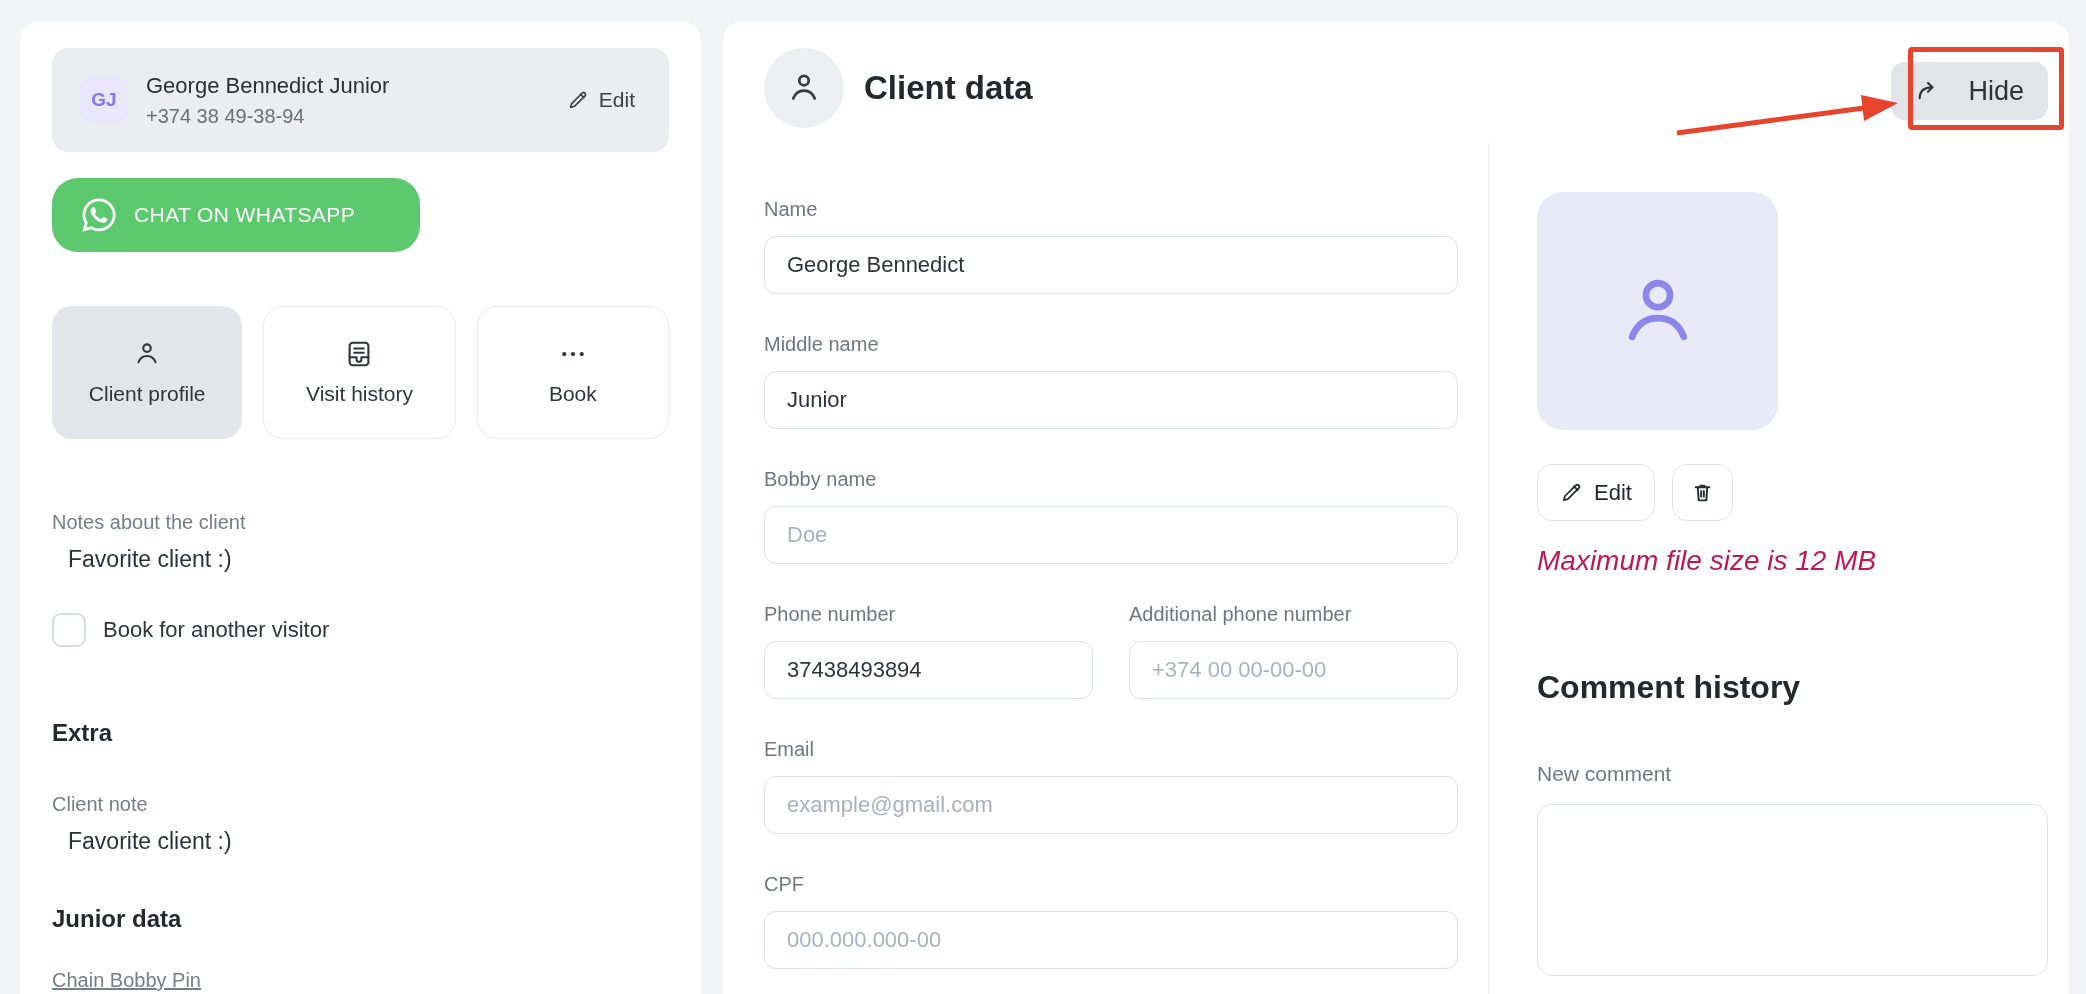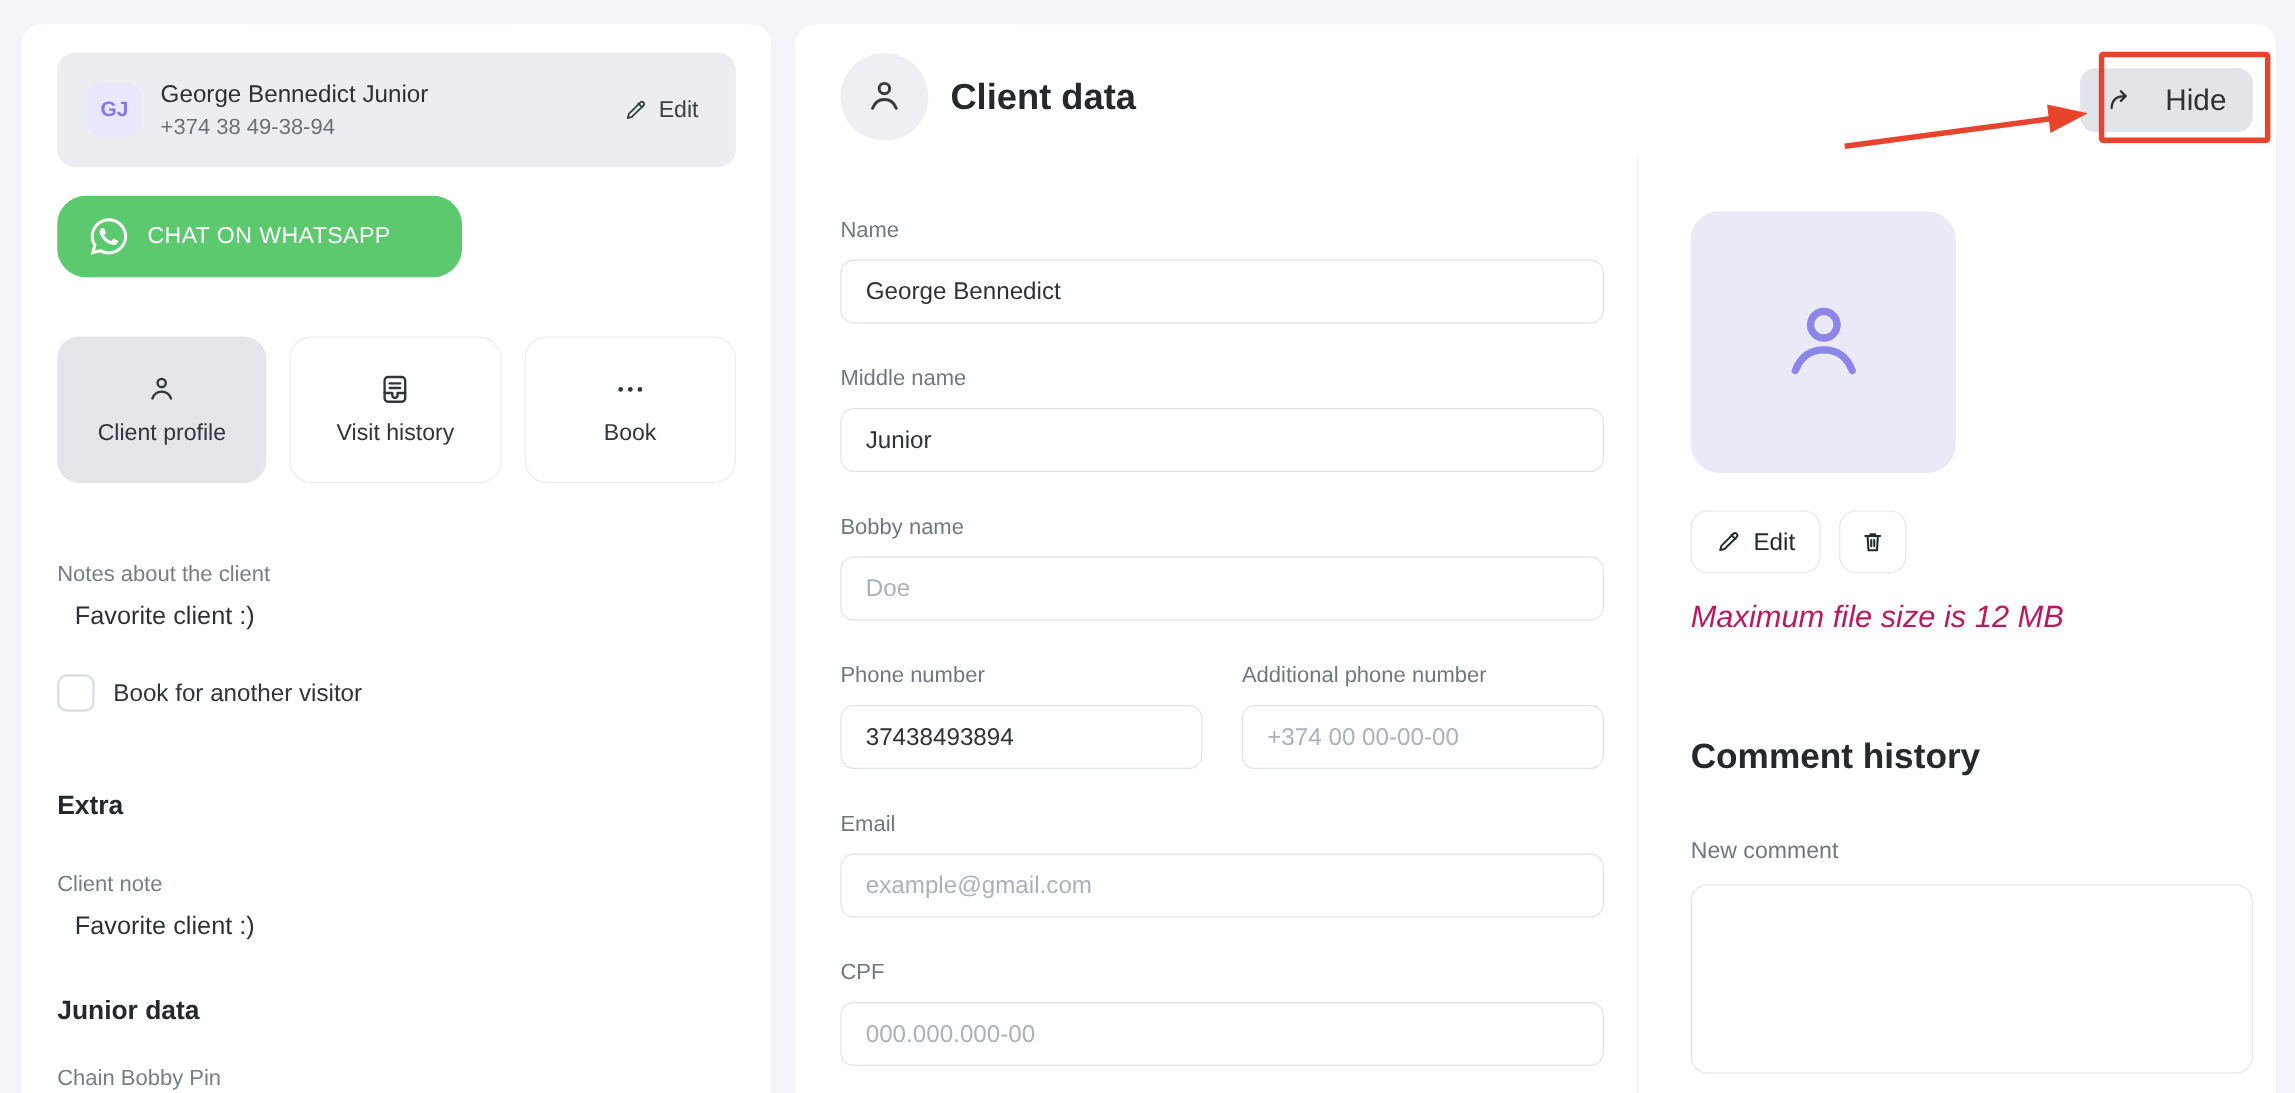--- a/index.html
+++ b/index.html
@@ -44,21 +44,21 @@
   #notes-label{margin-top:72px;}
   .cb-row{margin-top:40px;display:flex;align-items:center;gap:17px;}
   .cb{
     appearance:none;-webkit-appearance:none;width:34px;height:34px;margin:0;
     border:2px solid #d7dce3;border-radius:9px;background:#fff;cursor:pointer;flex:0 0 auto;
   }
   .cb-label{font-size:22px;color:#2f353b;}
   .h-extra{margin-top:72px;font-size:24px;font-weight:700;color:#24292e;}
   #client-note-label{margin-top:46px;}
   .h-chain{margin-top:50px;font-size:24px;font-weight:700;color:#24292e;}
-  #chain-row{margin-top:36px;}
+  #chain-row{margin-top:36px;text-decoration:underline;}
 
   
   #main-card{left:723px;top:22px;width:1346px;height:1010px;box-sizing:border-box;}
   .main-header{position:absolute;left:41px;top:26px;display:flex;align-items:center;gap:20px;}
   .header-icon-circle{
     width:80px;height:80px;border-radius:50%;background:#edeff3;
     display:flex;align-items:center;justify-content:center;
   }
   .main-title{font-size:33px;font-weight:700;color:#24292e;}
   .hide-btn{

